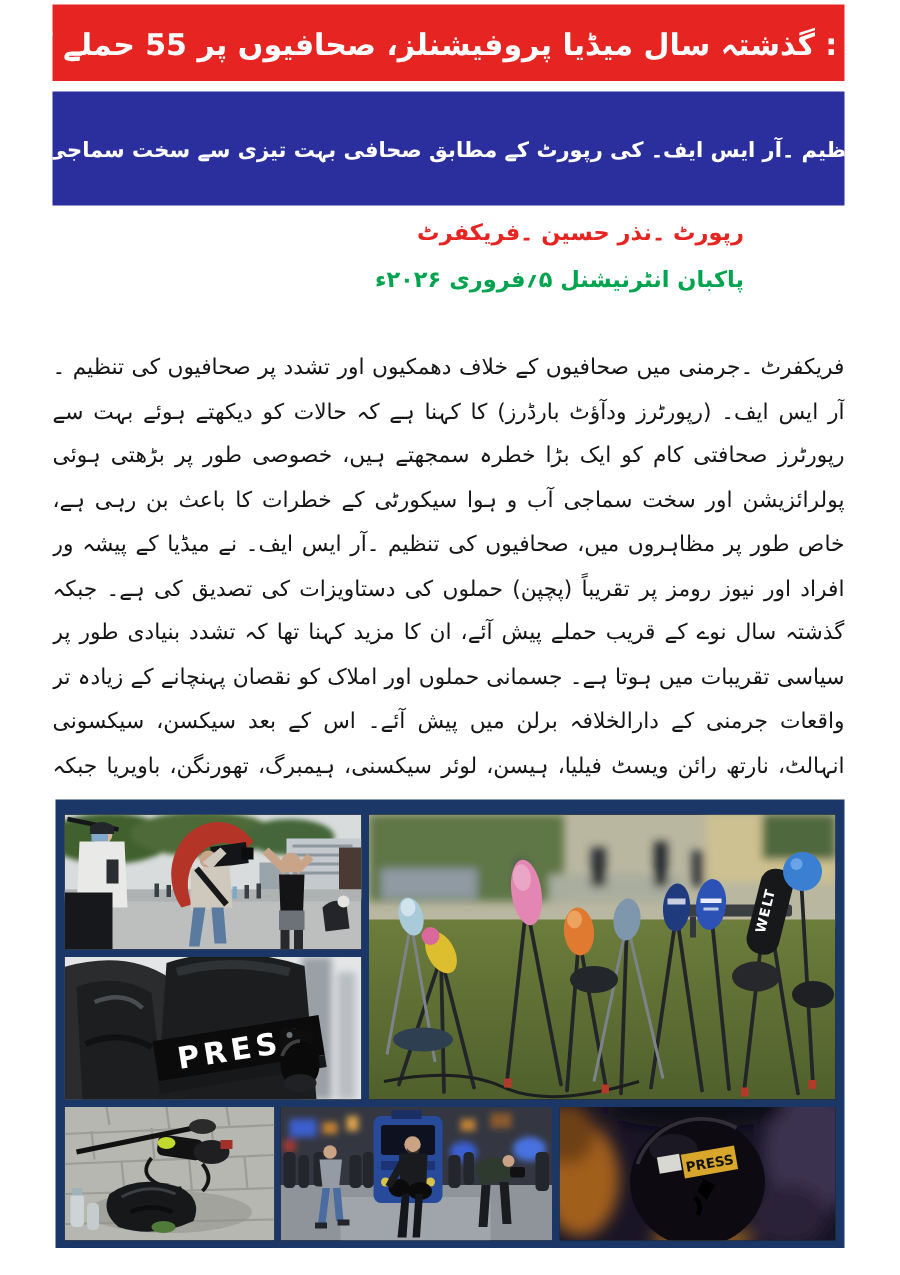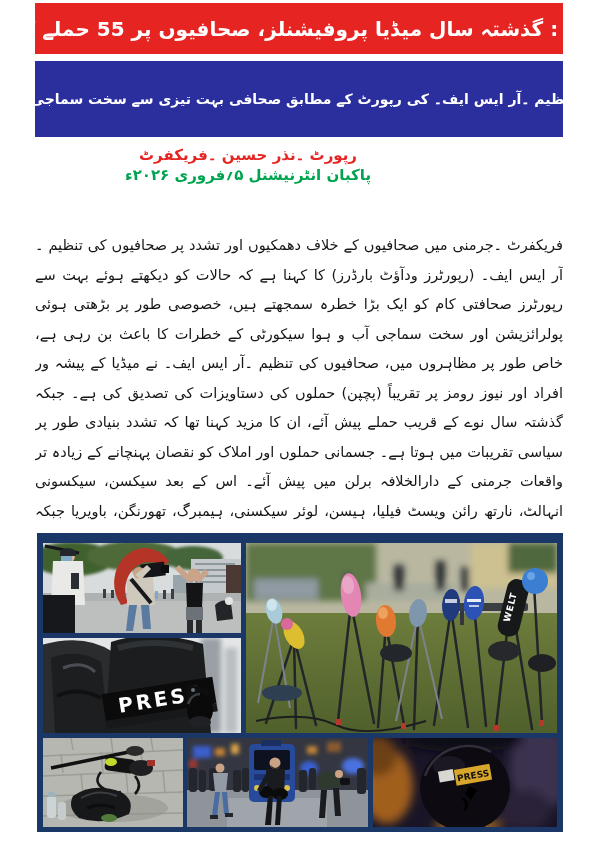--- a/index.html
+++ b/index.html
@@ -8,23 +8,23 @@
   .abs{position:absolute;}
   
   .banner-red{left:35px;top:3px;width:528px;height:51px;background:#e62522;
     display:flex;align-items:center;justify-content:center;overflow:hidden;}
   .banner-red .txt{color:#ffffff;font-weight:bold;font-size:20px;white-space:nowrap;}
   .banner-blue{left:35px;top:61px;width:528px;height:76px;background:#2b2f9e;
     display:flex;flex-direction:column;align-items:center;justify-content:center;
     gap:9px;overflow:hidden;}
   .banner-blue .txt{color:#ffffff;font-weight:bold;font-size:14px;white-space:nowrap;}
   
-  .byline{left:0;top:146px;width:496px;text-align:center;}
+  .byline{left:0;top:146px;width:496px;text-align:right;}
   .byline .reporter{color:#e62522;font-weight:bold;font-size:15px;}
-  .byline .pubdate{color:#00a44f;font-weight:bold;font-size:15px;margin-top:2px;}
+  .byline .pubdate{color:#00a44f;font-weight:bold;font-size:15px;margin-top:13px;}
   
   .body-text{left:35px;top:231px;width:528px;height:299px;overflow:hidden;
     direction:rtl;color:#151515;font-size:14.5px;line-height:29.5px;
     text-align:justify;text-align-last:center;-moz-text-align-last:center;}
   
   .collage{left:37px;top:533px;width:526px;height:299px;background:#1b3767;}
   .ph{position:absolute;overflow:hidden;background:#222;}
   .ph svg{display:block;}
   #ph1{left:6px;top:10px;width:198px;height:90px;}
   #ph2{left:6px;top:105px;width:198px;height:95px;}

